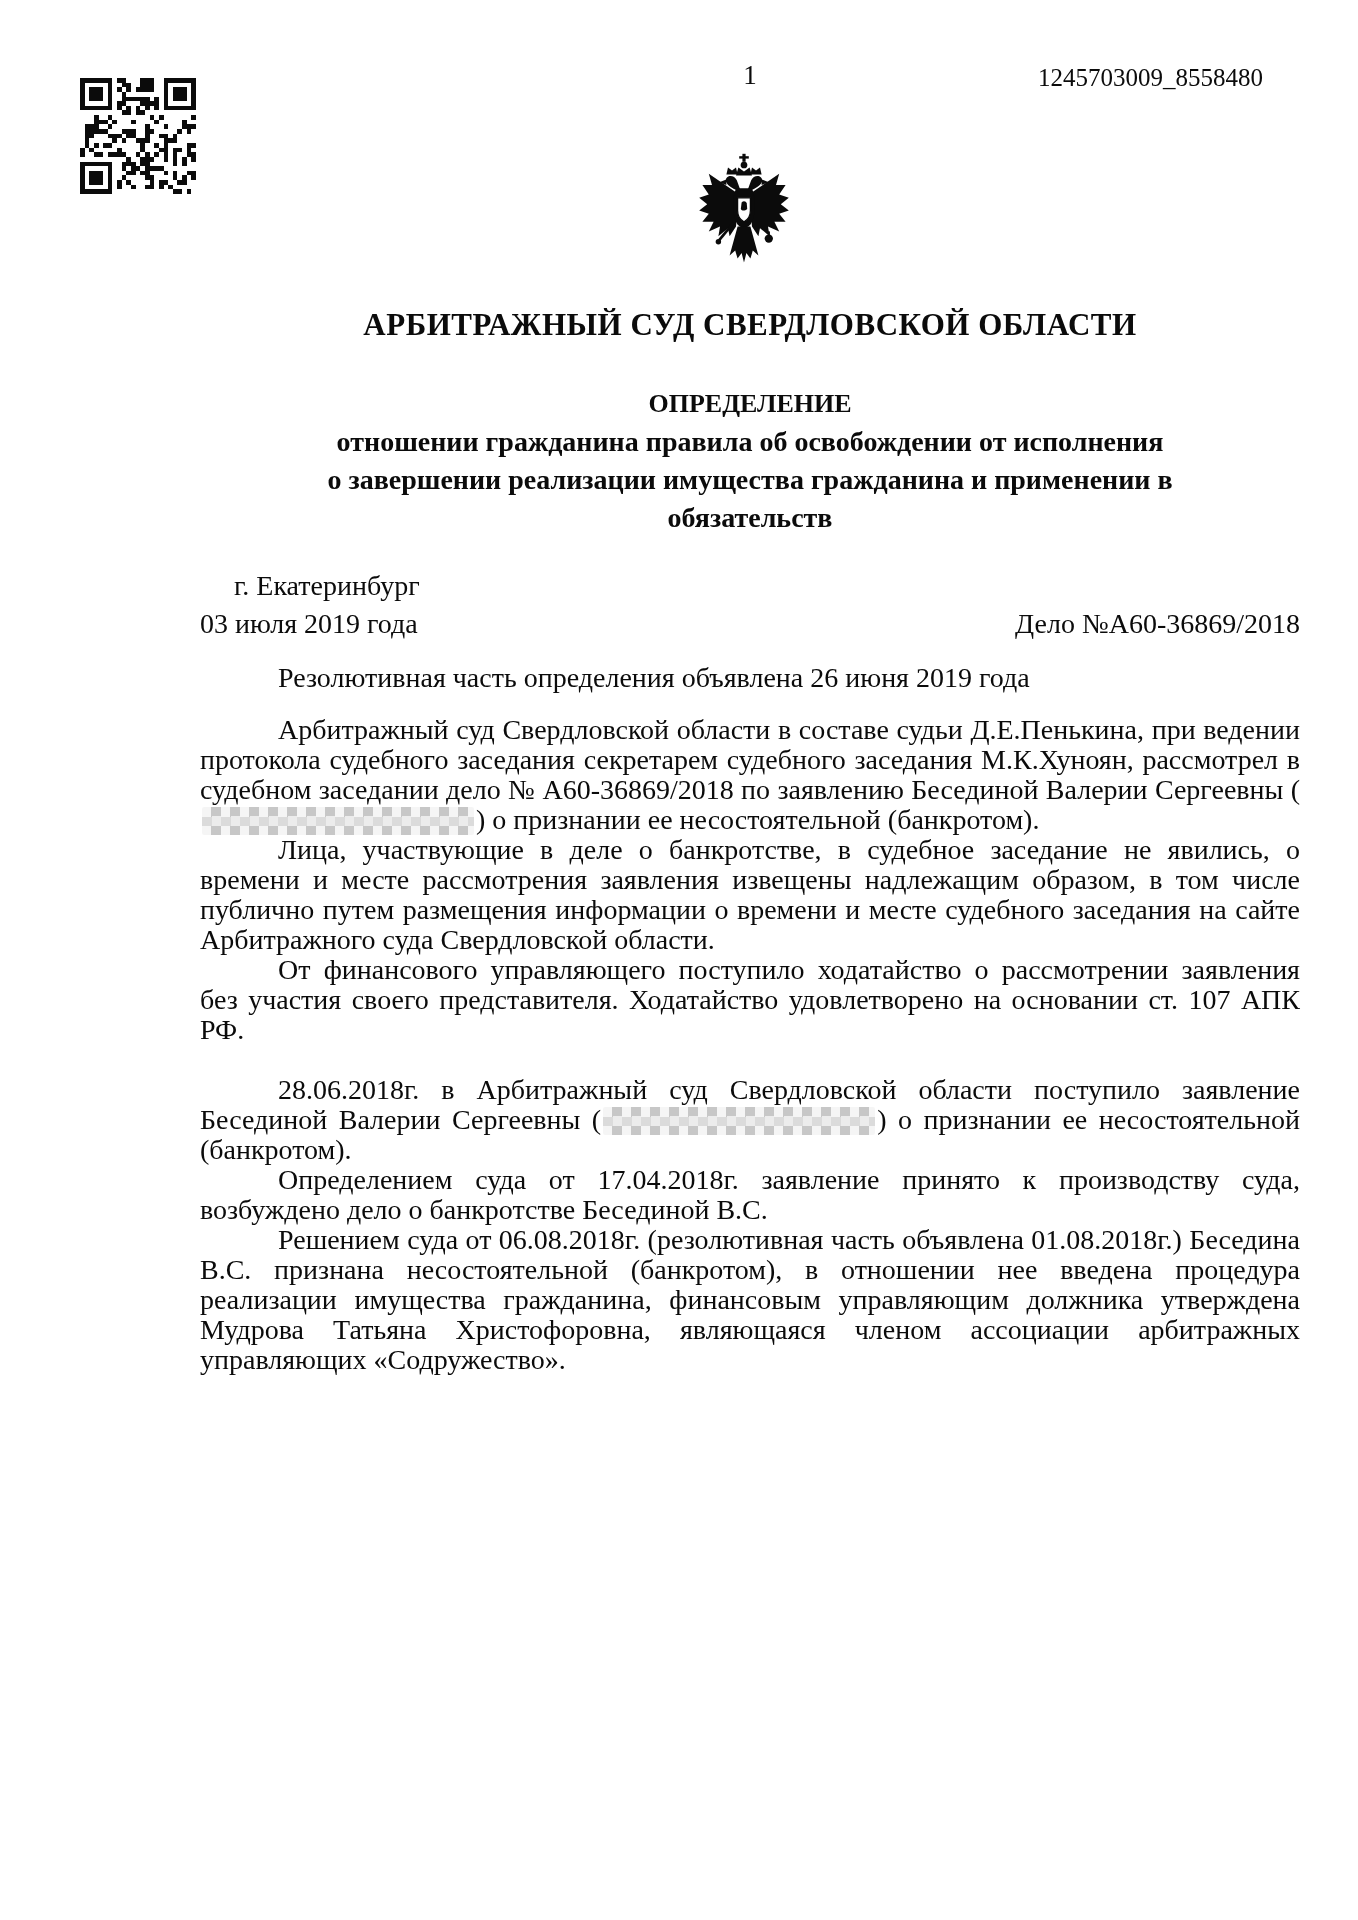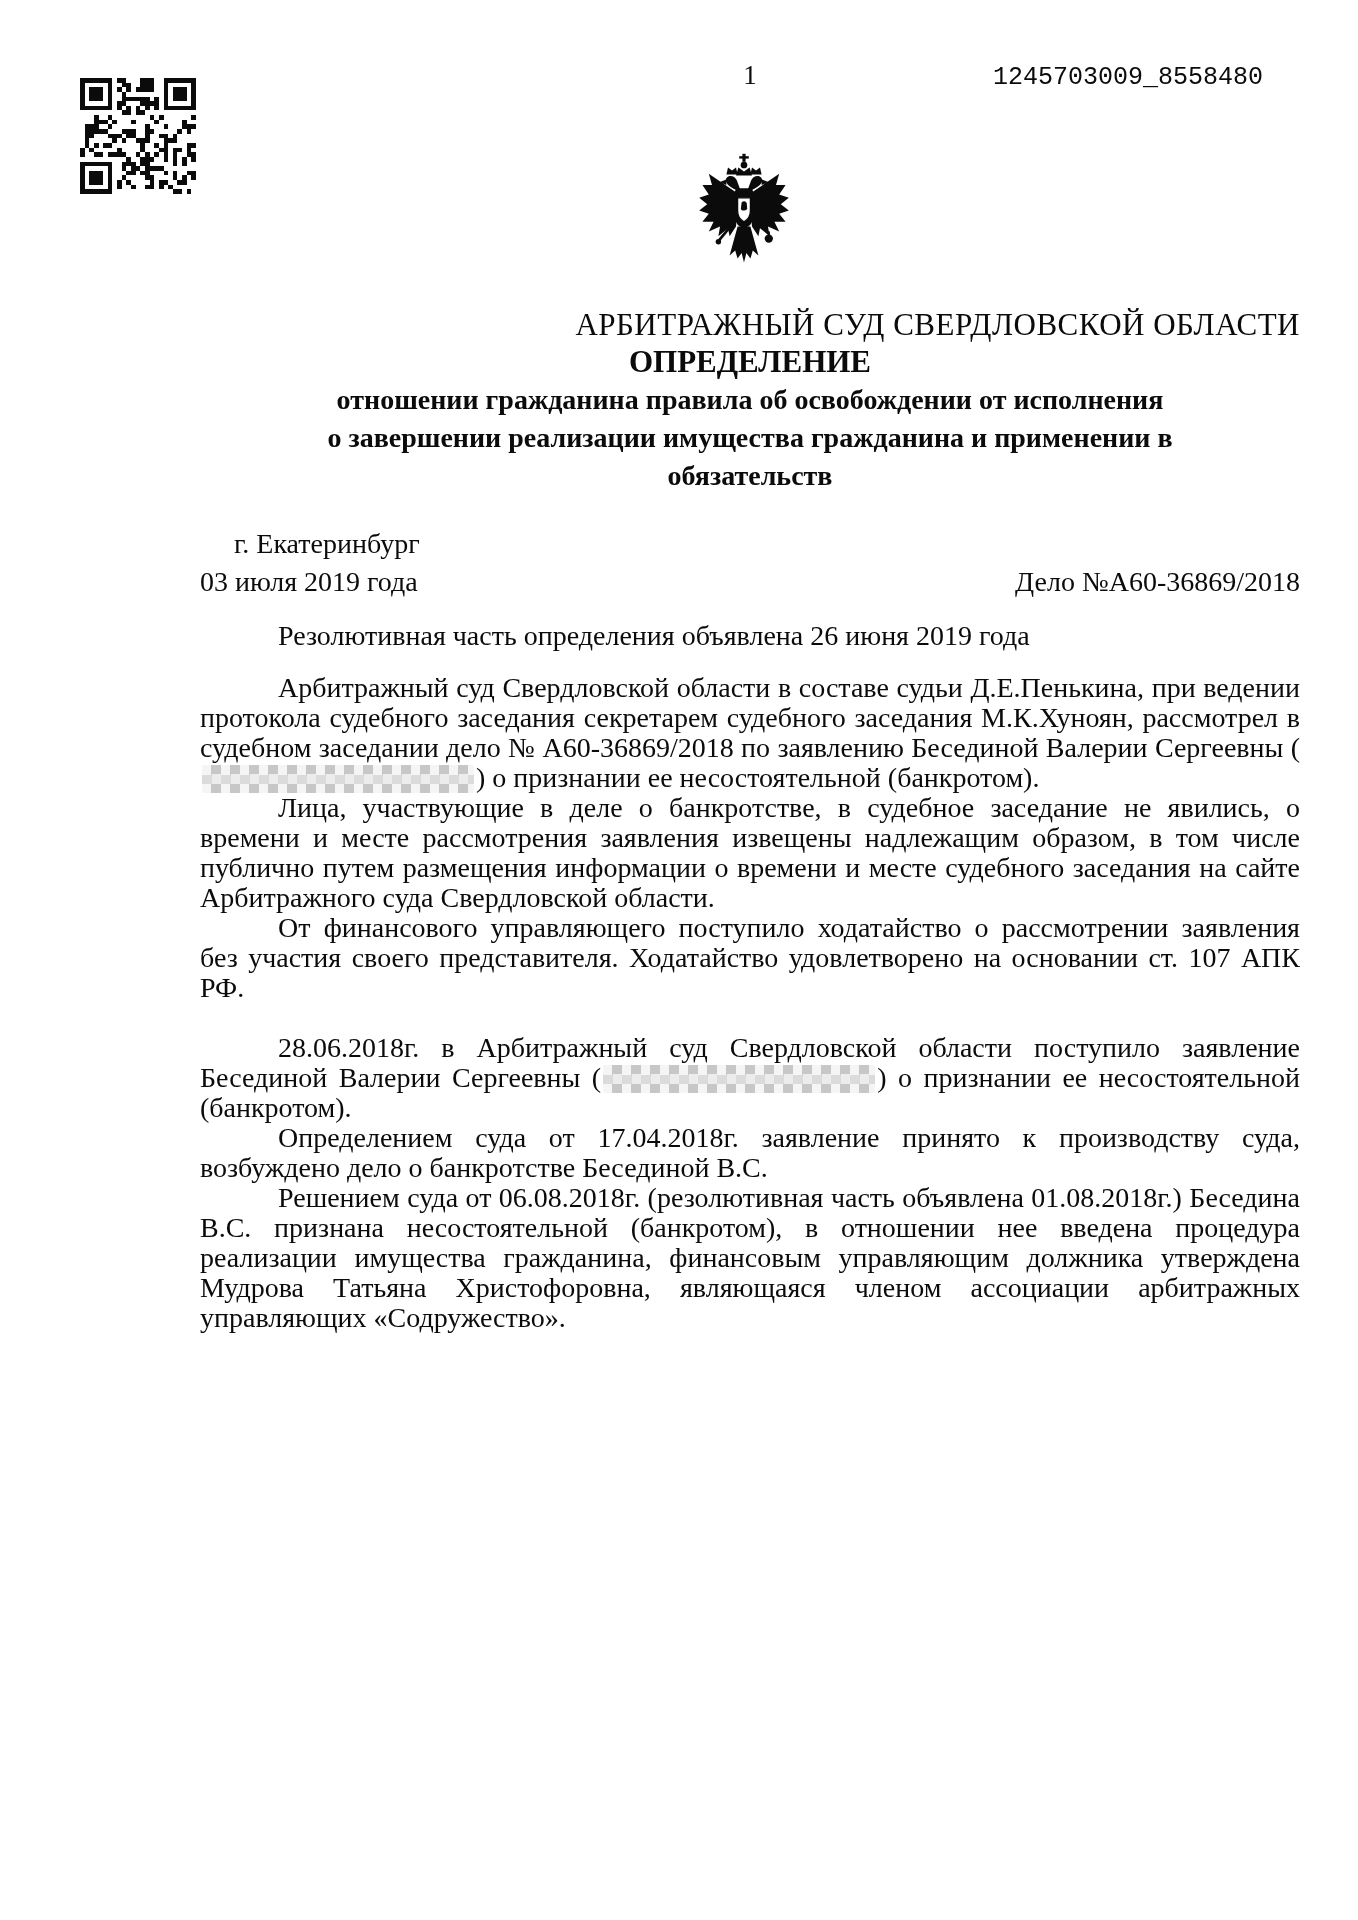--- a/index.html
+++ b/index.html
@@ -15,39 +15,40 @@
     position: absolute; left: 80px; top: 78px;
     width: 116px; height: 116px;
   }
   .qr svg { width: 100%; height: 100%; shape-rendering: crispEdges; }
   .page-number {
     position: absolute; left: 200px; top: 58px; width: 1100px;
     text-align: center; font-size: 27px; line-height: 34px;
   }
   .doc-id {
     position: absolute; right: 95px; top: 62px;
-    font-size: 25px; line-height: 32px; font-family: Liberation Mono, monospace;
+    font-size: 25px; line-height: 32px;
   }
   .emblem {
     position: absolute; left: 687px; top: 153px;
     width: 114px; height: 120px;
   }
   .emblem svg { width: 100%; height: 100%; }
   .content {
     position: absolute; left: 200px; top: 0; width: 1100px;
   }
   .court-name {
     margin-top: 306px;
-    text-align: right; font-weight: normal;
+    text-align: center; font-weight: bold;
     font-size: 31px; line-height: 37px;
     letter-spacing: 0.5px;
   }
   .doc-type {
+    margin-top: 42px;
     text-align: center; font-weight: bold;
-    font-size: 31px; line-height: 38px;
+    font-size: 26px; line-height: 38px;
   }
   .subtitle {
     text-align: center; font-weight: bold;
     font-size: 28px; line-height: 38px;
   }
   .city { margin-top: 30px; font-size: 28px; line-height: 38px; margin-left: 34px; }
   .date-row {
     display: flex; justify-content: space-between;
     font-size: 28px; line-height: 38px; gap: 32px;
   }

